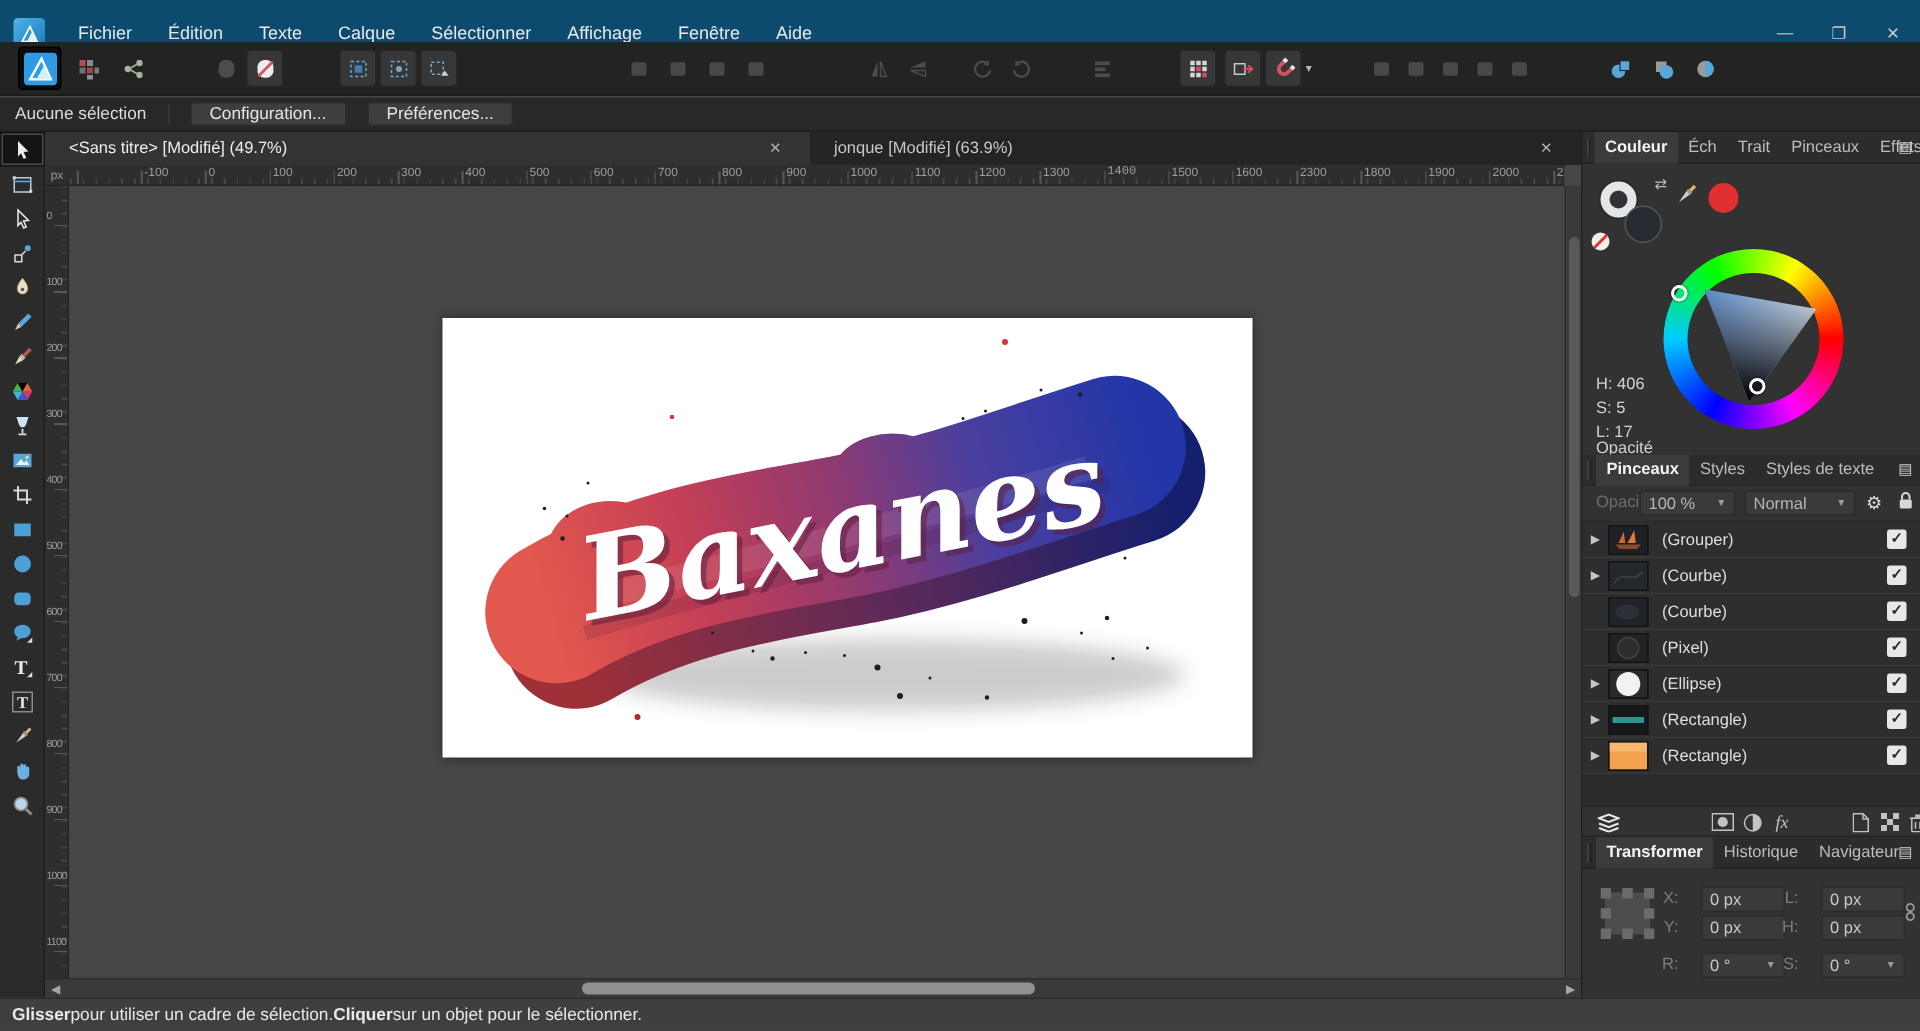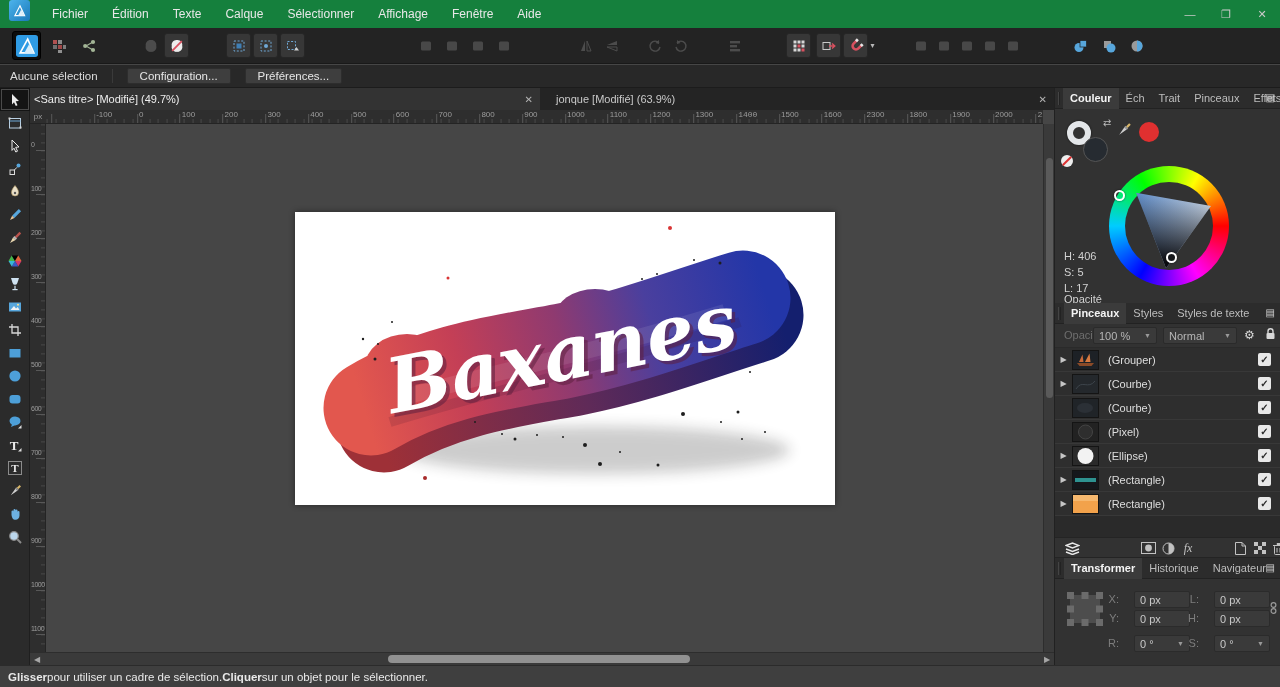--- a/index.html
+++ b/index.html
@@ -1,18 +1,18 @@
 <!DOCTYPE html>
 <html><head>
 <meta charset="utf-8">
 <style>
 *{margin:0;padding:0;box-sizing:border-box}
 html,body{width:1280px;height:687px;overflow:hidden;background:#464646;font-family:"Liberation Sans",sans-serif;color:#ddd}
 
-#titlebar{position:absolute;top:0;left:0;width:1280px;height:44px;background:#15803d;display:flex;}
+#titlebar{position:absolute;top:0;left:0;width:1280px;height:44px;background:#0c4a6e;display:flex;align-items:center}
 #app-logo{width:21px;height:21px;border-radius:3px;margin:0 10px 0 9px;background:linear-gradient(135deg,#4db4ec,#1a79ba);display:flex;align-items:center;justify-content:center;flex:0 0 auto}
 .menu-item{padding:0 12px;font-size:12px;line-height:28px;color:#e8e8e8;cursor:default}
 #win-controls{margin-left:auto;display:flex}
 .win-btn{width:36px;height:28px;display:flex;align-items:center;justify-content:center;color:#c9c9c9;font-size:11px}
 
 #toolbar{position:absolute;top:28px;left:0;width:1280px;height:36px;background:#232323;border-bottom:1px solid #191919}
 .tb-btn{position:absolute;top:5px;width:25px;height:25px;border-radius:3px;display:flex;align-items:center;justify-content:center}
 .tb-btn.enabled{background:#373737;border:1px solid #262626}
 .tb-btn.disabled{opacity:.35}
 .tb-btn.persona-active{background:#0c0c0c;border:1px solid #000;width:29px;height:29px;top:3px}
@@ -21,21 +21,21 @@
 #contextbar{position:absolute;top:65px;left:0;width:1280px;height:23px;background:#282828;border-bottom:1px solid #1c1c1c;display:flex;align-items:center;font-size:11.5px;color:#dcdcdc}
 #ctx-status{padding-left:10px}
 .ctx-sep{width:1px;height:14px;background:#1c1c1c;border-right:1px solid #3a3a3a;margin-left:14px}
 .ctx-btn{background:#3e3e3e;border:1px solid #2d2d2d;border-radius:2px;padding:1px 12px;margin-left:14px;font-size:11.5px;color:#e6e6e6}
 
 #tools{position:absolute;top:88px;left:0;width:30px;height:577px;background:#2b2b2b;border-right:1px solid #1f1f1f}
 .tool{width:30px;height:23px;display:flex;align-items:center;justify-content:center}
 .tool.selected{background:#141414;outline:1px solid #4a4a4a;outline-offset:-2px}
 
 #tabbar{position:absolute;top:88px;left:30px;width:1024px;height:22px;background:#1c1c1c;display:flex}
-.doctab{height:22px;display:flex;align-items:center;font-size:11px;padding:0 4px;color:#c9c9c9}
+.doctab{height:22px;display:flex;align-items:center;font-size:11px;padding:0 16px;color:#c9c9c9}
 .doctab.active{background:#333;color:#eee;width:510px}
 .doctab.inactive{background:#242424;flex:1;padding-left:16px}
 .tab-close{margin-left:auto;color:#b2b2b2;font-size:10px;padding:0 3px}
 
 #ruler-corner{position:absolute;top:110px;left:30px;width:16px;height:14px;background:#2e2e2e;color:#9c9c9c;font-size:8px;display:flex;align-items:center;justify-content:center;border-bottom:1px solid #242424}
 #hruler{position:absolute;top:110px;left:46px;width:997px;height:14px;background:#2e2e2e;border-bottom:1px solid #242424;overflow:hidden;
 background-image:repeating-linear-gradient(90deg,#585858 0 1px,transparent 1px 42.8px),repeating-linear-gradient(90deg,#484848 0 1px,transparent 1px 8.56px);
 background-size:100% 9px,100% 4px;background-position:5.2px bottom,0.6px bottom;background-repeat:repeat-x}
 #vruler{position:absolute;top:124px;left:30px;width:16px;height:528px;background:#2e2e2e;border-right:1px solid #242424;overflow:hidden;
 background-image:repeating-linear-gradient(180deg,#585858 0 1px,transparent 1px 44px),repeating-linear-gradient(180deg,#484848 0 1px,transparent 1px 8.8px);

